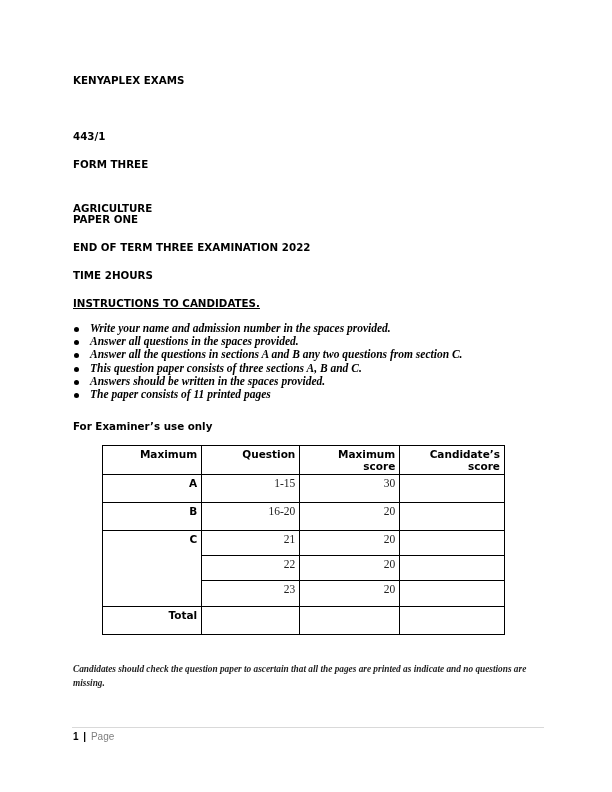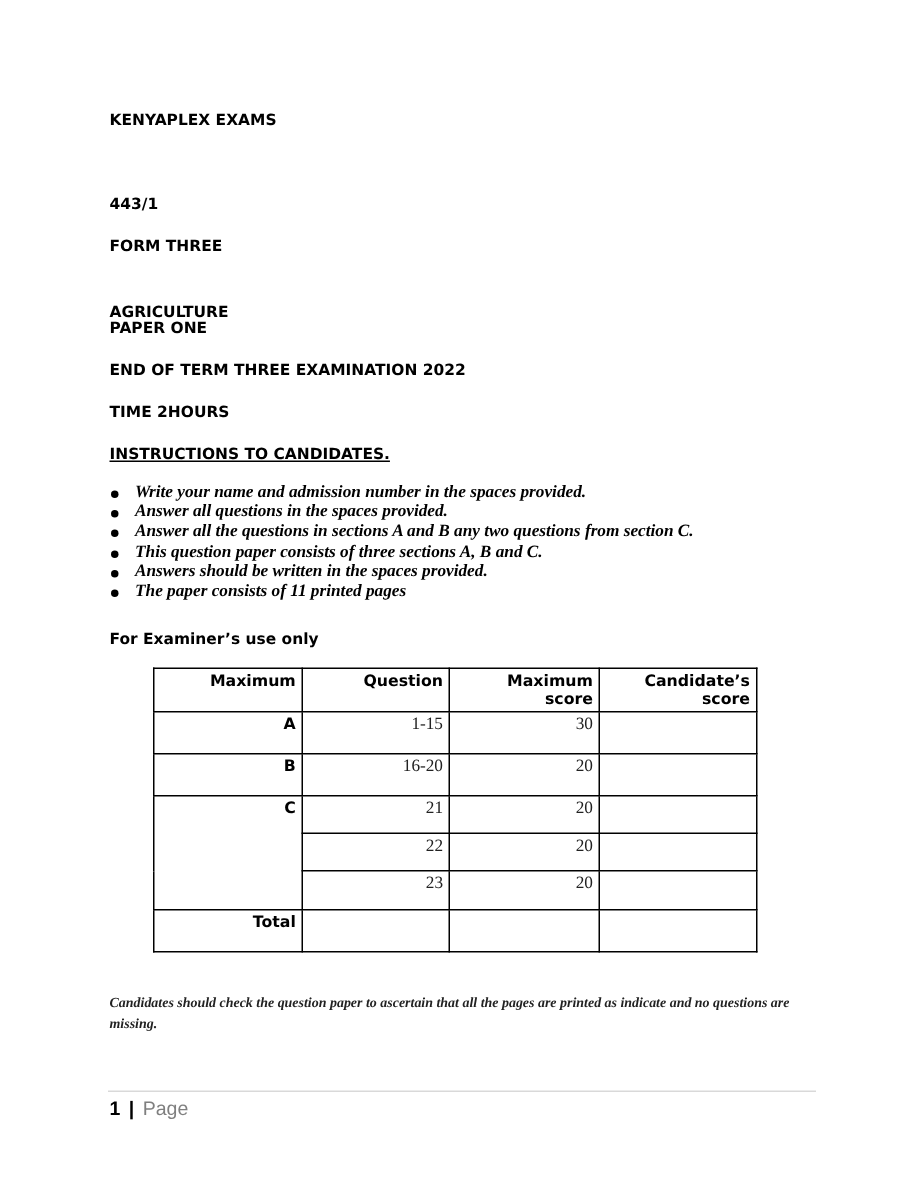--- a/index.html
+++ b/index.html
@@ -34,21 +34,21 @@
     .sec { font-family: "DejaVu Sans", sans-serif; font-weight: bold; font-size: 10.5px; }
     .num { font-family: "Liberation Serif", serif; font-size: 11.5px; color: #222; }
     .c1 { width: 110px; } .c2 { width: 110px; } .c3 { width: 111px; } .c4 { width: 113px; }
     .note {
       position: absolute; left: 73px; top: 662px; width: 470px;
       font-family: "Liberation Serif", serif; font-style: italic; font-size: 9.3px; line-height: 14px;
       color: #222;
       font-weight: bold;
     }
     .footer-rule { position: absolute; left: 72px; top: 727px; width: 472px; height: 1px; background: #d9d9d9; }
-    .footer { position: absolute; left: 73px; top: 731px; font-family: "Liberation Sans", sans-serif; font-size: 13px; }
+    .footer { position: absolute; left: 73px; top: 731px; font-family: "Liberation Sans", sans-serif; font-size: 10px; }
     .footer .pn { font-weight: bold; color: #000; }
     .footer .bar { font-weight: bold; color: #000; margin: 0 2px; }
     .footer .pg { color: #7f7f7f; }
   </style>
 </head>
 <body>
 
 <div class="page">
 
   <div class="hdr" style="top:74px">KENYAPLEX EXAMS</div>

